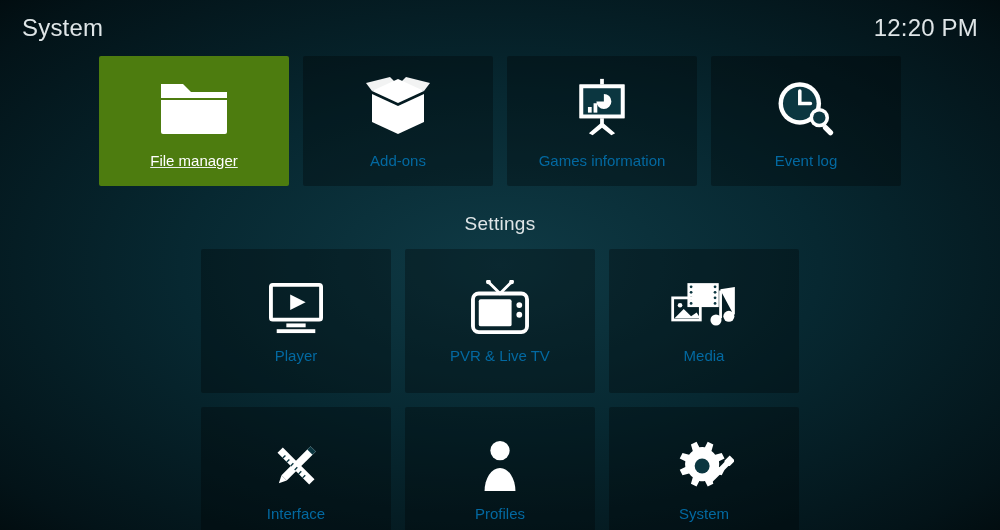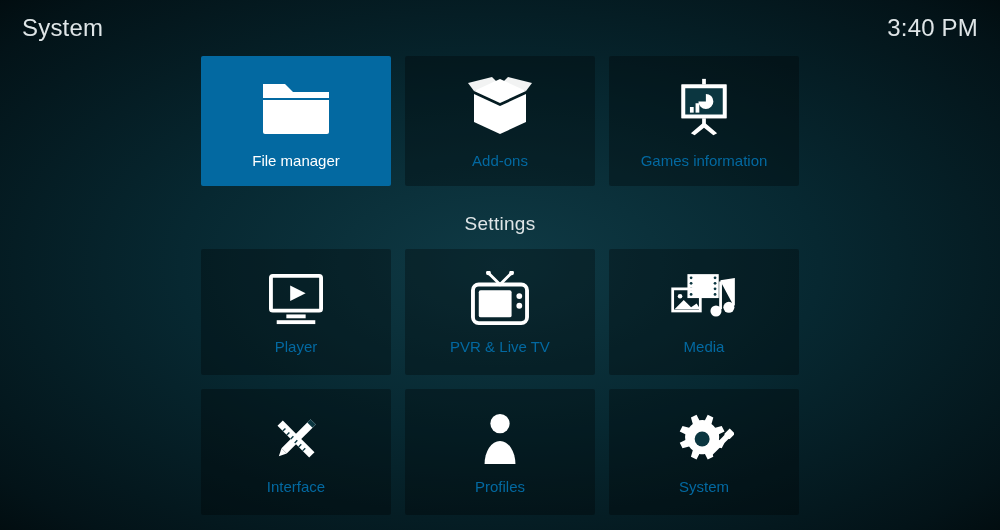--- a/index.html
+++ b/index.html
@@ -45,49 +45,50 @@
     cursor: pointer;
     position: relative;
   }
   .tile .label {
     font-size: 15px;
     font-weight: 300;
     margin-top: 12px;
     color: #0369a1;
   }
   .tile.tile-selected {
-    background: #0369a1;
+    background: #4d7c0f;
+    text-decoration: underline;
   }
   .tile.tile-selected .label { color: #ffffff; }
   .icon-wrap {
     height: 66px;
     display: flex;
     align-items: center;
     justify-content: center;
   }
   svg { display: block; }
   .section-title {
     font-size: 19px;
     font-weight: 300;
     color: #dfe5e7;
     margin-top: 27px;
     letter-spacing: 0.3px;
   }
   .tile.tile-short {
-    height: 126px;
+    height: 144px;
   }
   .tile.tile-short .icon-wrap { height: 58px; }
   .tile.tile-short .label { margin-top: 10px; }
 </style>
 </head>
 <body>
 
 <div class="topbar">
   <div>System</div>
-  <div class="clock">3:40 PM</div>
+  <div class="clock">12:20 PM</div>
 </div>
 
 <div class="section">
   <div class="row">
 
     <div class="tile tile-selected">
       <div class="icon-wrap">
         <svg width="78" height="58" viewBox="0 0 78 58">
             <path fill="#fff" d="M6 6 h22 l8 8 h36 v6 H6 Z"></path>
             <path fill="#fff" d="M6 22 h66 v32 a2 2 0 0 1 -2 2 H8 a2 2 0 0 1 -2 -2 Z"></path>
@@ -123,20 +124,33 @@
             <rect x="17" y="32" width="4" height="6"></rect>
             <rect x="23" y="28" width="4" height="10"></rect>
           </g>
           <path fill="#fff" d="M30 44 h4 v6 h-4 Z"></path>
           <path fill="#fff" d="M18 60 L32 48 L46 60 L42 62 L32 54 L22 62 Z"></path>
         </svg>
       </div>
       <div class="label">Games information</div>
     </div>
 
+    <div class="tile">
+      <div class="icon-wrap">
+        <svg width="62" height="58" viewBox="0 0 70 64">
+          <circle cx="28" cy="28" r="24" fill="#fff"></circle>
+          <circle cx="28" cy="28" r="19" fill="#0b3640"></circle>
+          <path stroke="#fff" stroke-width="4" stroke-linecap="round" fill="none" d="M28 14 V28 H40"></path>
+          <circle cx="50" cy="44" r="11" fill="#fff"></circle>
+          <circle cx="50" cy="44" r="7" fill="#0b3640"></circle>
+          <rect x="57" y="51" width="14" height="6" rx="3" fill="#fff" transform="rotate(45 57 51)"></rect>
+        </svg>
+      </div>
+      <div class="label">Event log</div>
+    </div>
 
   </div>
 
   <div class="section-title">Settings</div>
 
   <div class="row">
 
     <div class="tile tile-short">
       <div class="icon-wrap">
         <svg width="64" height="54" viewBox="0 0 64 56">

